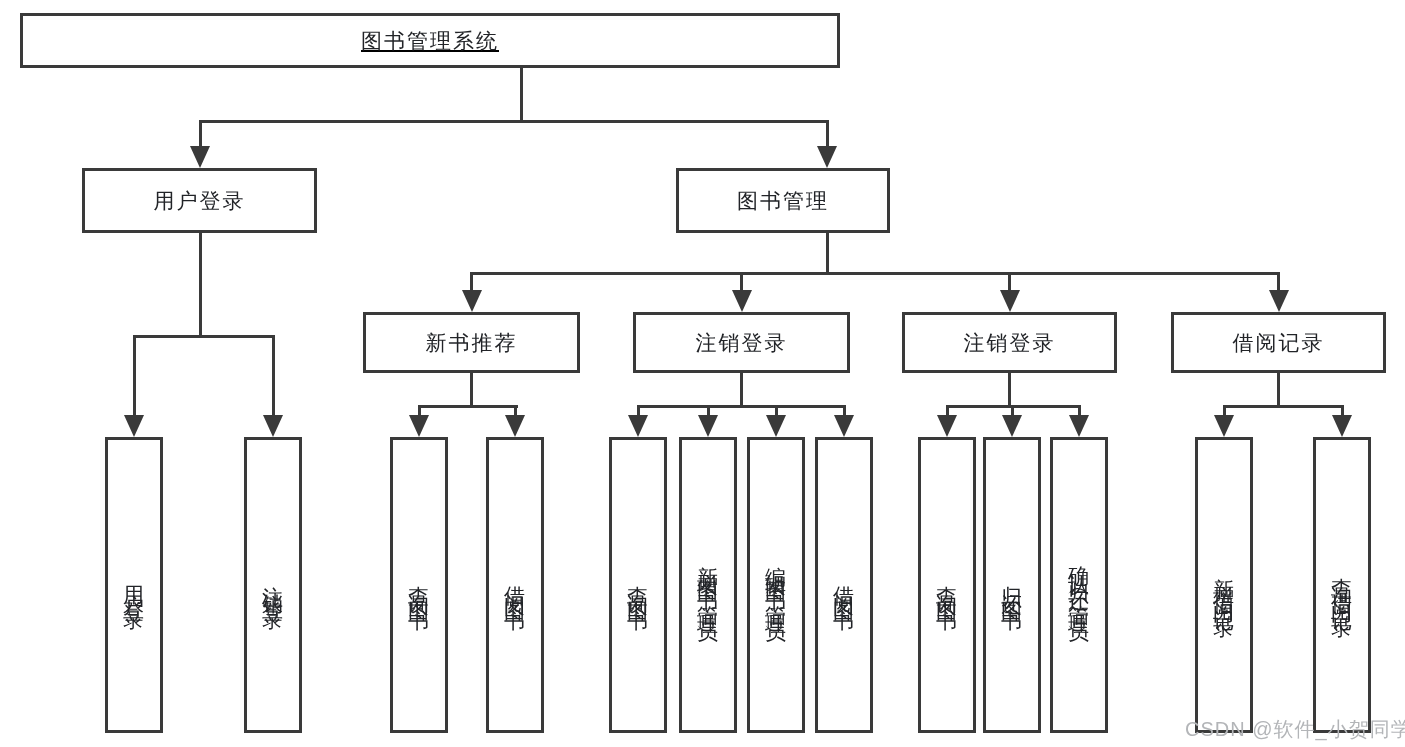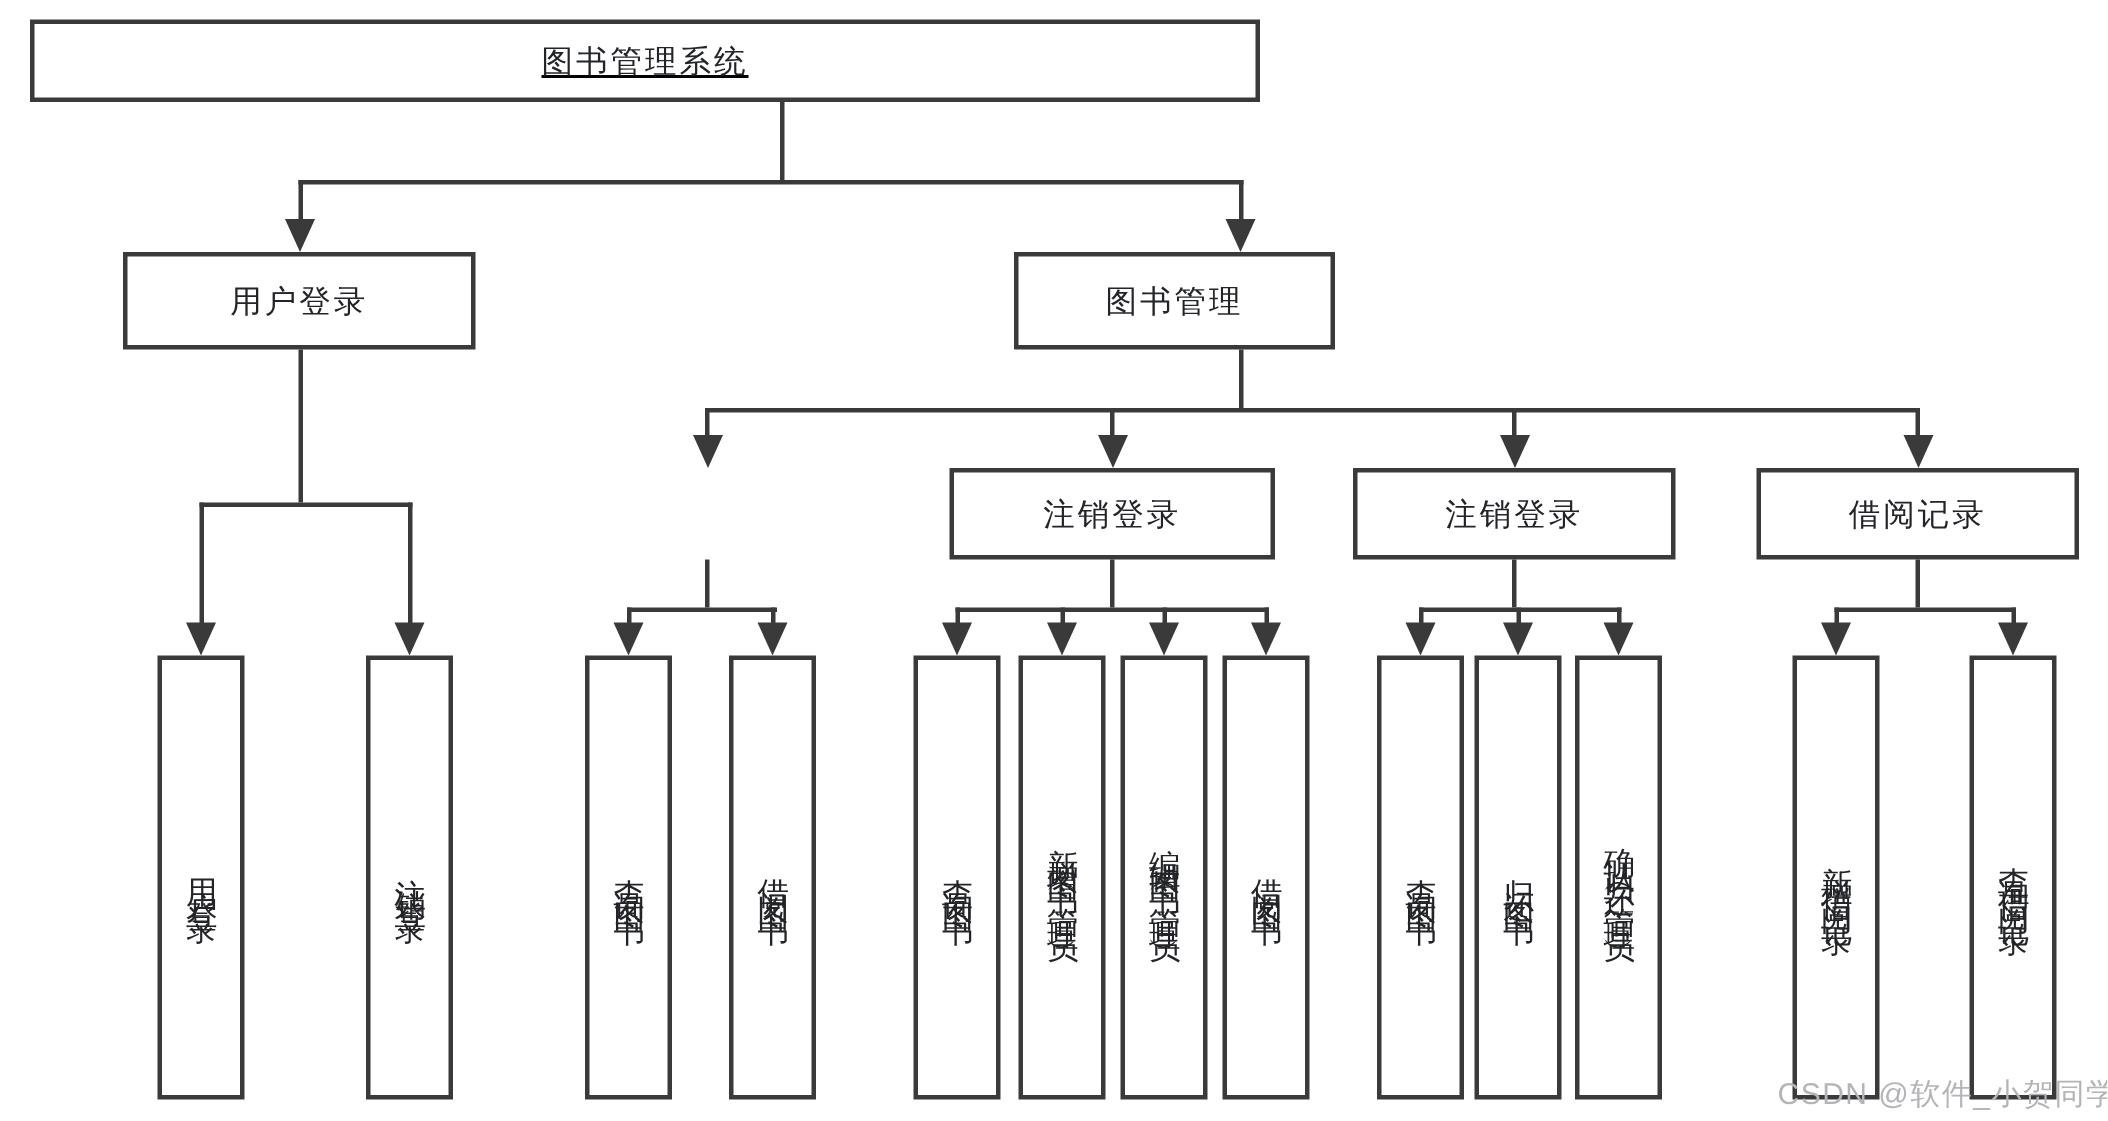--- a/index.html
+++ b/index.html
@@ -93,20 +93,23 @@
   <div class="line" style="left:470px; top:272px; width:810px; height:3px;"></div>
   <div class="line" style="left:470px; top:272px; width:3px; height:20px;"></div>
   <div class="arrow" style="left:461.5px; top:290px;"></div>
   <div class="line" style="left:740px; top:272px; width:3px; height:20px;"></div>
   <div class="arrow" style="left:731.5px; top:290px;"></div>
   <div class="line" style="left:1008px; top:272px; width:3px; height:20px;"></div>
   <div class="arrow" style="left:999.5px; top:290px;"></div>
   <div class="line" style="left:1277px; top:272px; width:3px; height:20px;"></div>
   <div class="arrow" style="left:1268.5px; top:290px;"></div>
 
+  <div class="box h" style="left:363px; top:312px; width:217px; height:61px;">
+    <span>新书推荐</span>
+  </div>
   <div class="box h" style="left:633px; top:312px; width:217px; height:61px;">
     <span>注销登录</span>
   </div>
   <div class="box h" style="left:902px; top:312px; width:215px; height:61px;">
     <span>注销登录</span>
   </div>
   <div class="box h" style="left:1171px; top:312px; width:215px; height:61px;">
     <span>借阅记录</span>
   </div>
 

